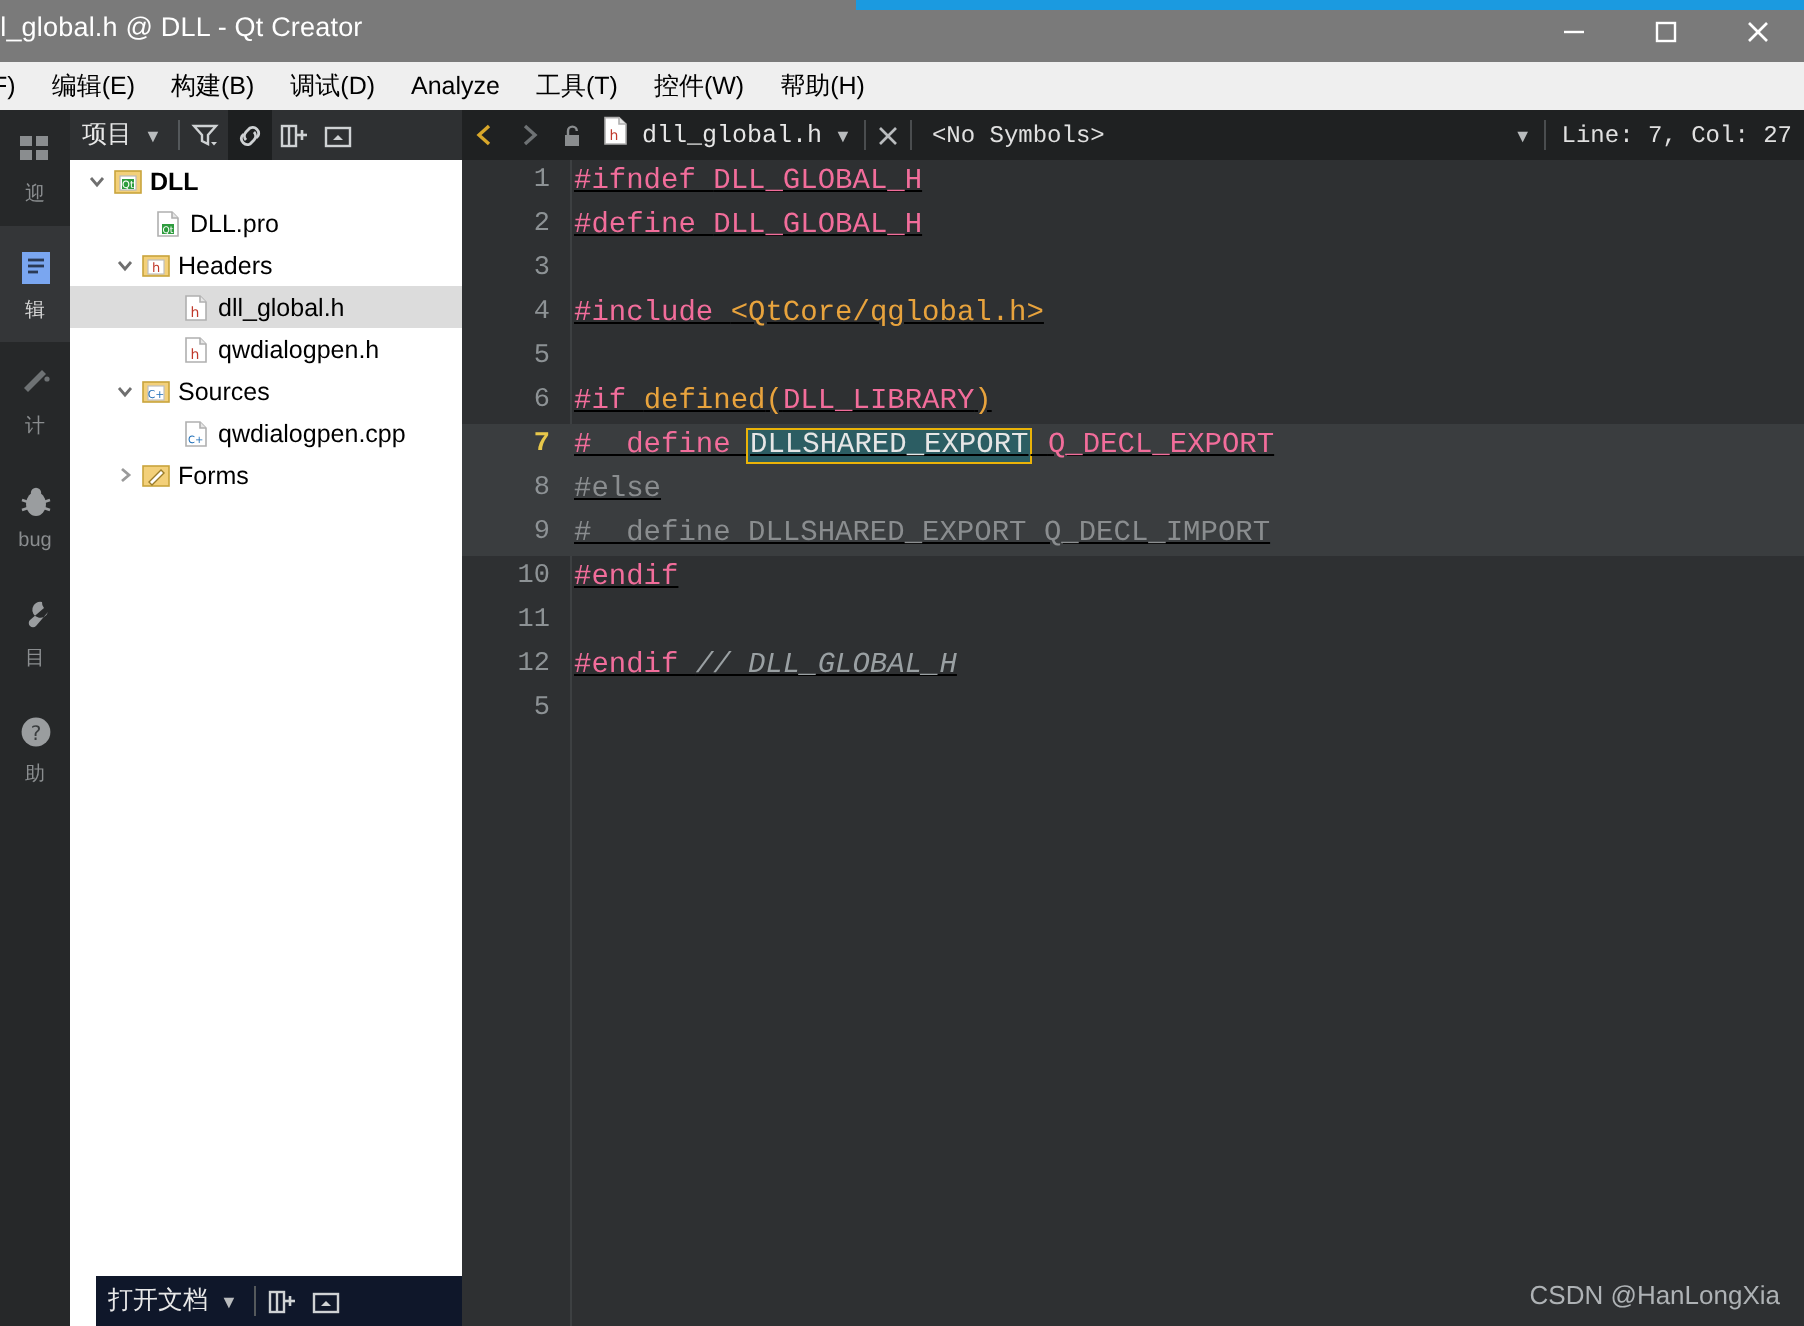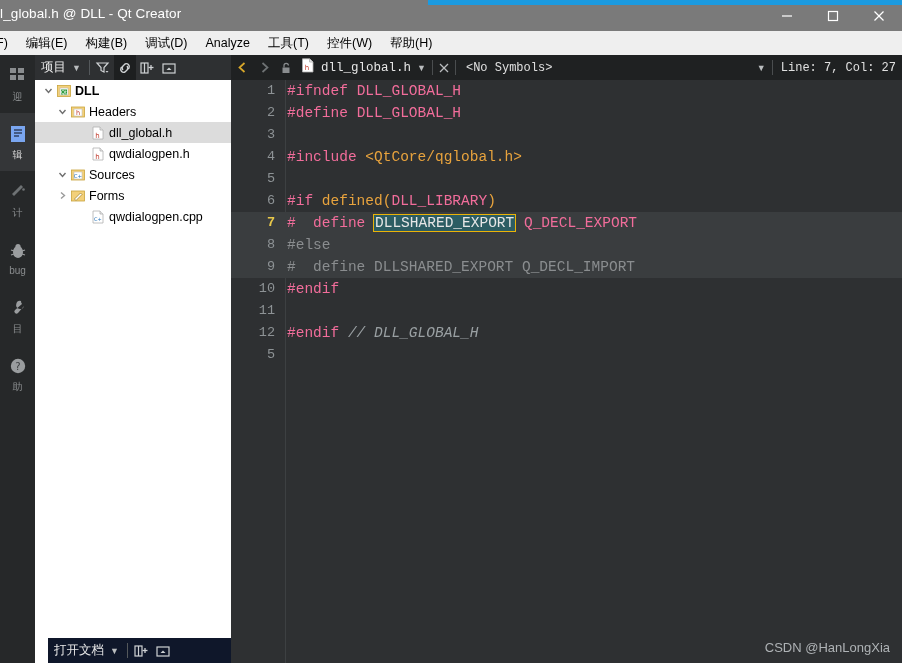--- a/index.html
+++ b/index.html
@@ -201,20 +201,21 @@
   .ln {
     position: absolute; left: 0; top: 0;
     width: 44px; text-align: right;
     color: #8d9295; font-size: 13.5px;
     font-family: "Liberation Mono", monospace;
   }
   .code-line.current .ln { color: #e8c84a; font-weight: bold; }
   .code-txt {
     position: absolute; left: 56px; top: 0;
     white-space: pre;
+    text-decoration: underline;
   }
   .tk-pre  { color: #f26d9b; }
   .tk-inc  { color: #e8a33d; }
   .tk-id   { color: #e6e6e6; }
   .tk-mac  { color: #f26d9b; }
   .tk-dim  { color: #8a8d8f; }
   .tk-cmt  { color: #9aa0a3; font-style: italic; }
   .tk-hl {
     background: #2c5d63;
     border: 1px solid #eab308;
@@ -376,20 +377,32 @@
           <svg width="14" height="14" viewBox="0 0 14 14">
             <rect x="0.5" y="1.5" width="13" height="11" fill="#f3d07a" stroke="#c9a43c" stroke-width="0.8"></rect>
             <rect x="3" y="4" width="8" height="7" fill="#ffffff" stroke="#b9b9b9" stroke-width="0.6"></rect>
             <rect x="4" y="5.5" width="6" height="5" fill="#2e9c3e"></rect>
             <text x="7" y="10" font-size="5" fill="#ffffff" text-anchor="middle" font-family="DejaVu Sans, sans-serif">Qt</text>
           </svg>
         </div>
         <div class="tree-label bold">DLL</div>
       </div>
 
+      <div class="tree-row" style="padding-left:26px;">
+        <div class="tree-arrow"></div>
+        <div class="tree-ico">
+          <svg width="14" height="14" viewBox="0 0 14 14">
+            <path d="M2 1 H9 L12 4 V13 H2 Z" fill="#ffffff" stroke="#b0b0b0" stroke-width="0.8"></path>
+            <path d="M9 1 V4 H12" fill="#e6e6e6" stroke="#b0b0b0" stroke-width="0.8"></path>
+            <rect x="4" y="7" width="6" height="5" fill="#2e9c3e"></rect>
+            <text x="7" y="11.3" font-size="4.6" fill="#ffffff" text-anchor="middle" font-family="DejaVu Sans, sans-serif">Qt</text>
+          </svg>
+        </div>
+        <div class="tree-label">DLL.pro</div>
+      </div>
 
       <div class="tree-row" style="padding-left:20px;">
         <div class="tree-arrow">
           <svg width="9" height="9" viewBox="0 0 9 9">
               <path d="M1.5 3 L4.5 6.5 L7.5 3" fill="none" stroke="#6f6f6f" stroke-width="1.4"></path>
             </svg>
         </div>
         <div class="tree-ico">
           <svg width="14" height="14" viewBox="0 0 14 14">
             <rect x="0.5" y="2" width="13" height="10" fill="#f3d07a" stroke="#c9a43c" stroke-width="0.8"></rect>
@@ -433,45 +446,45 @@
         <div class="tree-ico">
           <svg width="14" height="14" viewBox="0 0 14 14">
             <rect x="0.5" y="2" width="13" height="10" fill="#f3d07a" stroke="#c9a43c" stroke-width="0.8"></rect>
             <rect x="3" y="4" width="8" height="7" fill="#ffffff" stroke="#bfbfbf" stroke-width="0.6"></rect>
             <text x="7" y="10" font-size="5.4" fill="#1f6fb8" text-anchor="middle" font-family="DejaVu Sans, sans-serif">C+</text>
           </svg>
         </div>
         <div class="tree-label">Sources</div>
       </div>
 
+      <div class="tree-row" style="padding-left:40px;">
+        <div class="tree-arrow"></div>
+        <div class="tree-ico">
+          <svg width="14" height="14" viewBox="0 0 14 14">
+            <path d="M2 1 H9 L12 4 V13 H2 Z" fill="#ffffff" stroke="#b0b0b0" stroke-width="0.8"></path>
+            <path d="M9 1 V4 H12" fill="#e6e6e6" stroke="#b0b0b0" stroke-width="0.8"></path>
+            <text x="6.8" y="11.3" font-size="5" fill="#1f6fb8" text-anchor="middle" font-family="DejaVu Sans, sans-serif">C+</text>
+          </svg>
+        </div>
+        <div class="tree-label">qwdialogpen.cpp</div>
+      </div>
+
       <div class="tree-row" style="padding-left:20px;">
         <div class="tree-arrow">
           <svg width="9" height="9" viewBox="0 0 9 9">
               <path d="M3 1.5 L6.5 4.5 L3 7.5" fill="none" stroke="#9a9a9a" stroke-width="1.4"></path>
             </svg>
         </div>
         <div class="tree-ico">
           <svg width="14" height="14" viewBox="0 0 14 14">
             <rect x="0.5" y="2" width="13" height="10" fill="#f3d07a" stroke="#c9a43c" stroke-width="0.8"></rect>
             <path d="M3.5 10 L9.5 4 L11 5.5 L5 11.5 Z" fill="#ffffff" stroke="#9a7c2a" stroke-width="0.7"></path>
           </svg>
         </div>
         <div class="tree-label">Forms</div>
-      </div>
-
-      <div class="tree-row" style="padding-left:40px;">
-        <div class="tree-arrow"></div>
-        <div class="tree-ico">
-          <svg width="14" height="14" viewBox="0 0 14 14">
-            <path d="M2 1 H9 L12 4 V13 H2 Z" fill="#ffffff" stroke="#b0b0b0" stroke-width="0.8"></path>
-            <path d="M9 1 V4 H12" fill="#e6e6e6" stroke="#b0b0b0" stroke-width="0.8"></path>
-            <text x="6.8" y="11.3" font-size="5" fill="#1f6fb8" text-anchor="middle" font-family="DejaVu Sans, sans-serif">C+</text>
-          </svg>
-        </div>
-        <div class="tree-label">qwdialogpen.cpp</div>
       </div>
 
     </div>
 
     <div class="opendocs-header">
       <div class="proj-title">打开文档</div>
       <div class="et-caret">▼</div>
       <div class="tb-sep"></div>
       <div class="tb-ico">
         <svg width="16" height="16" viewBox="0 0 16 16">

